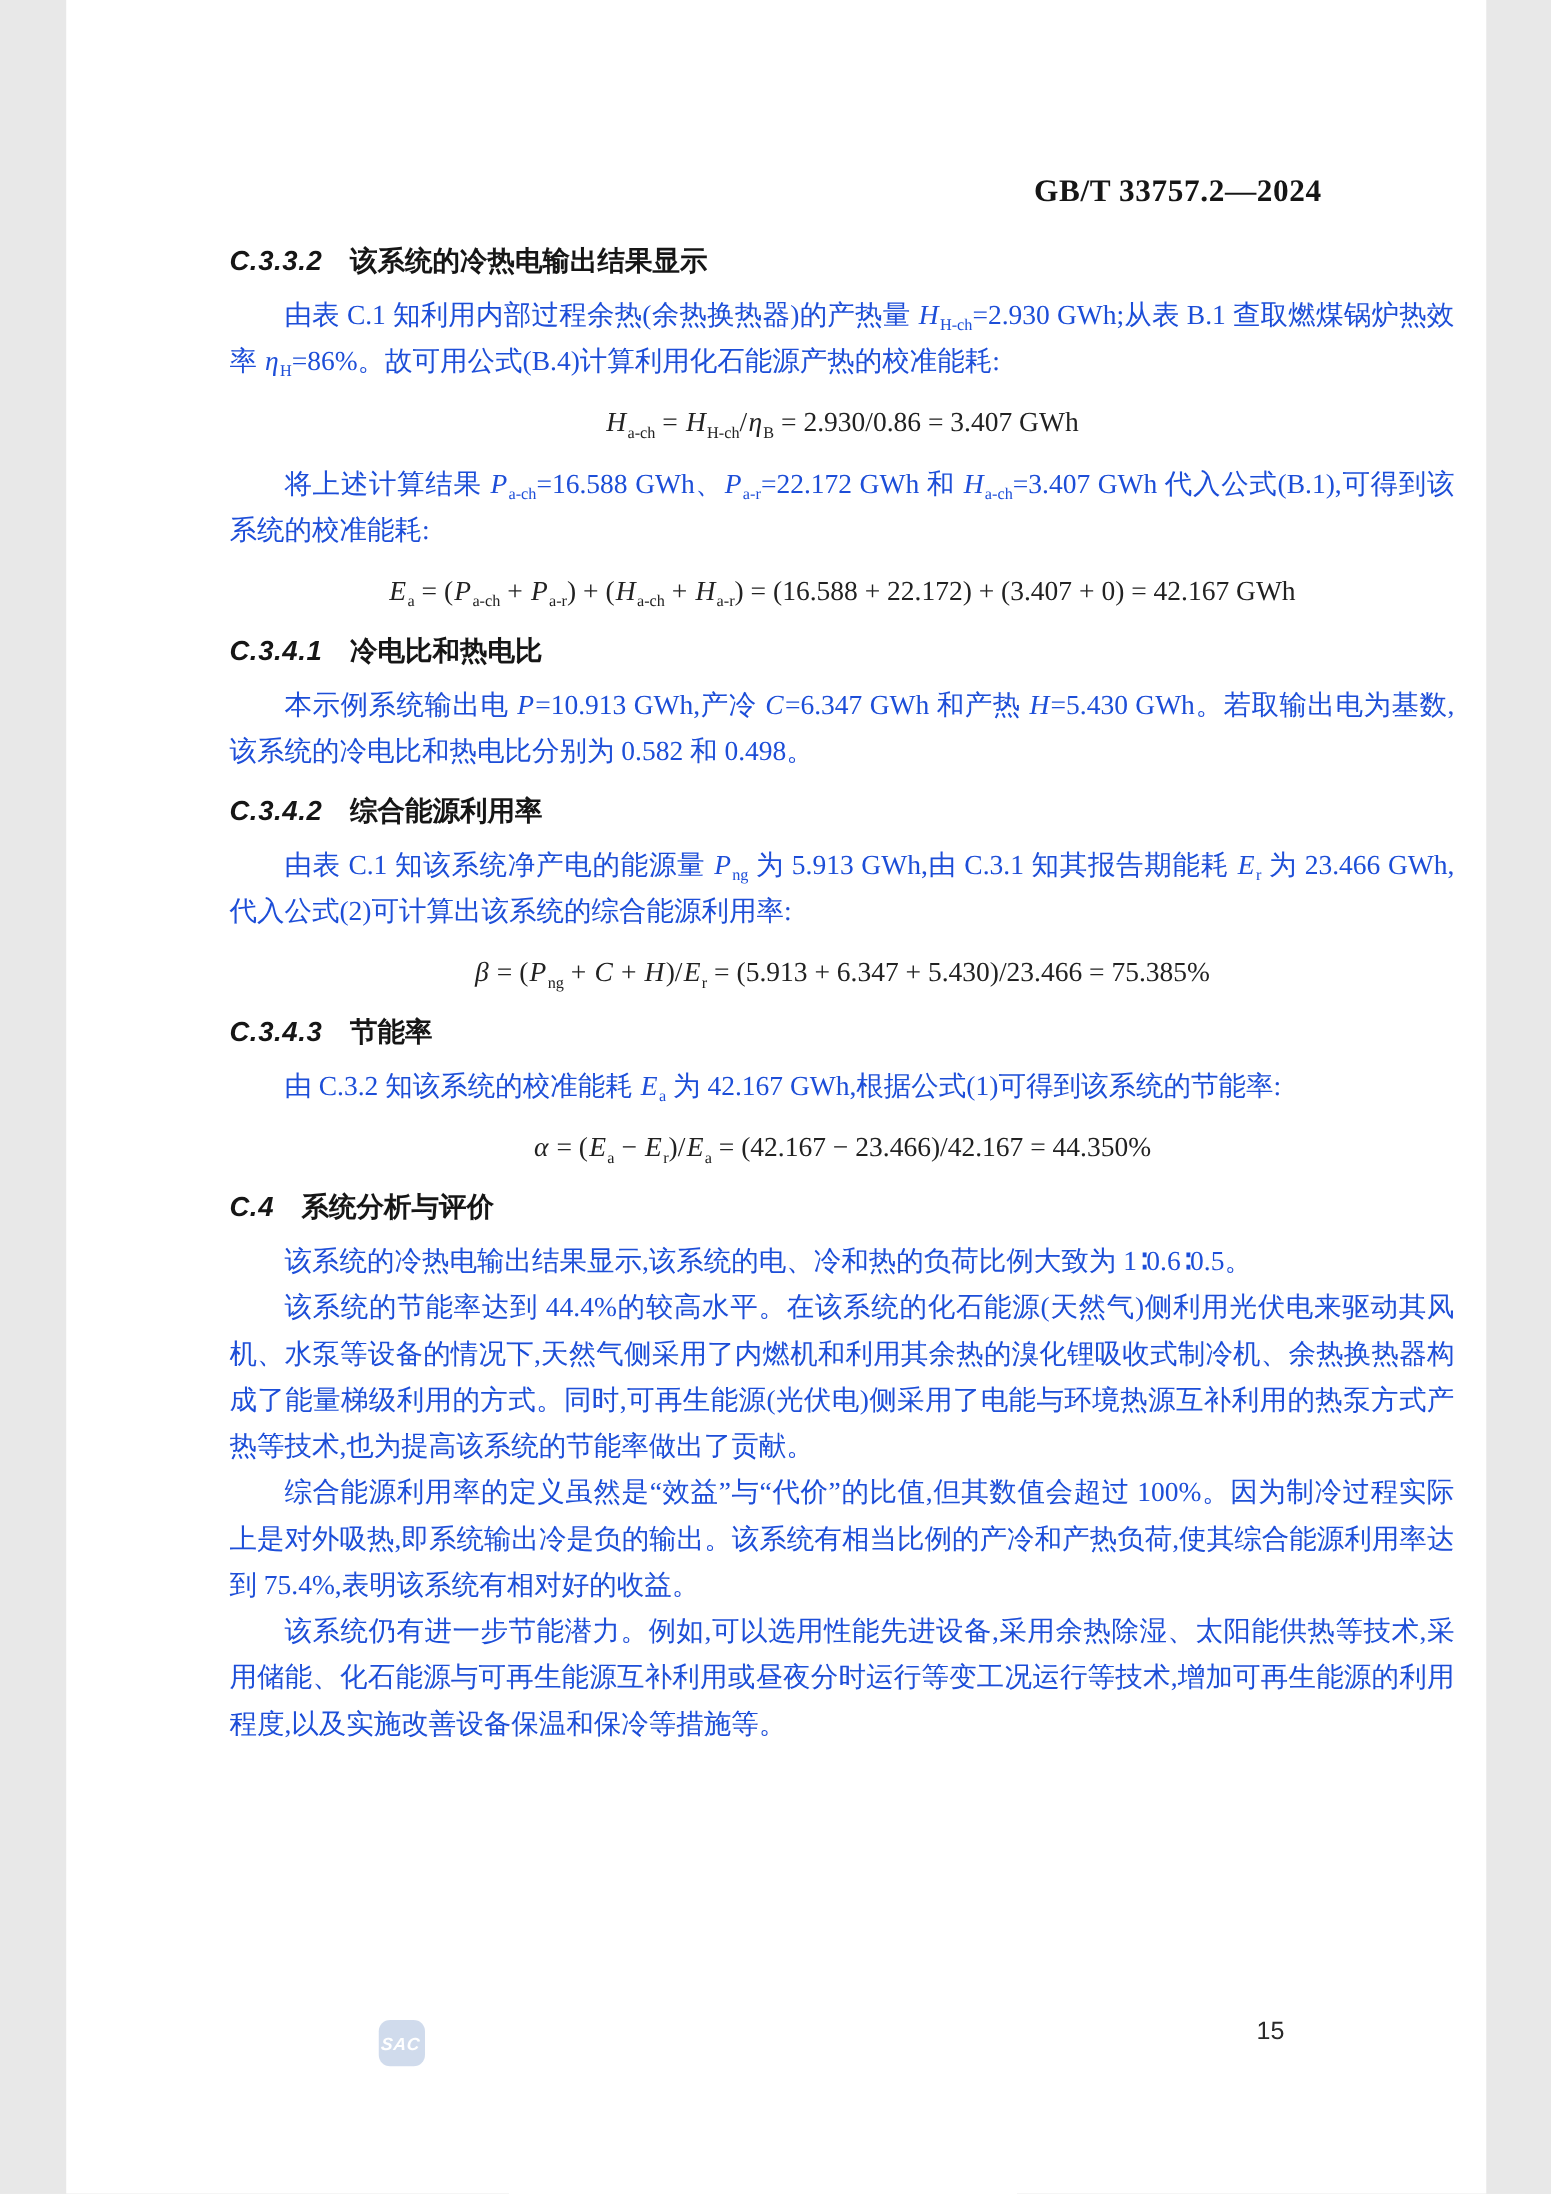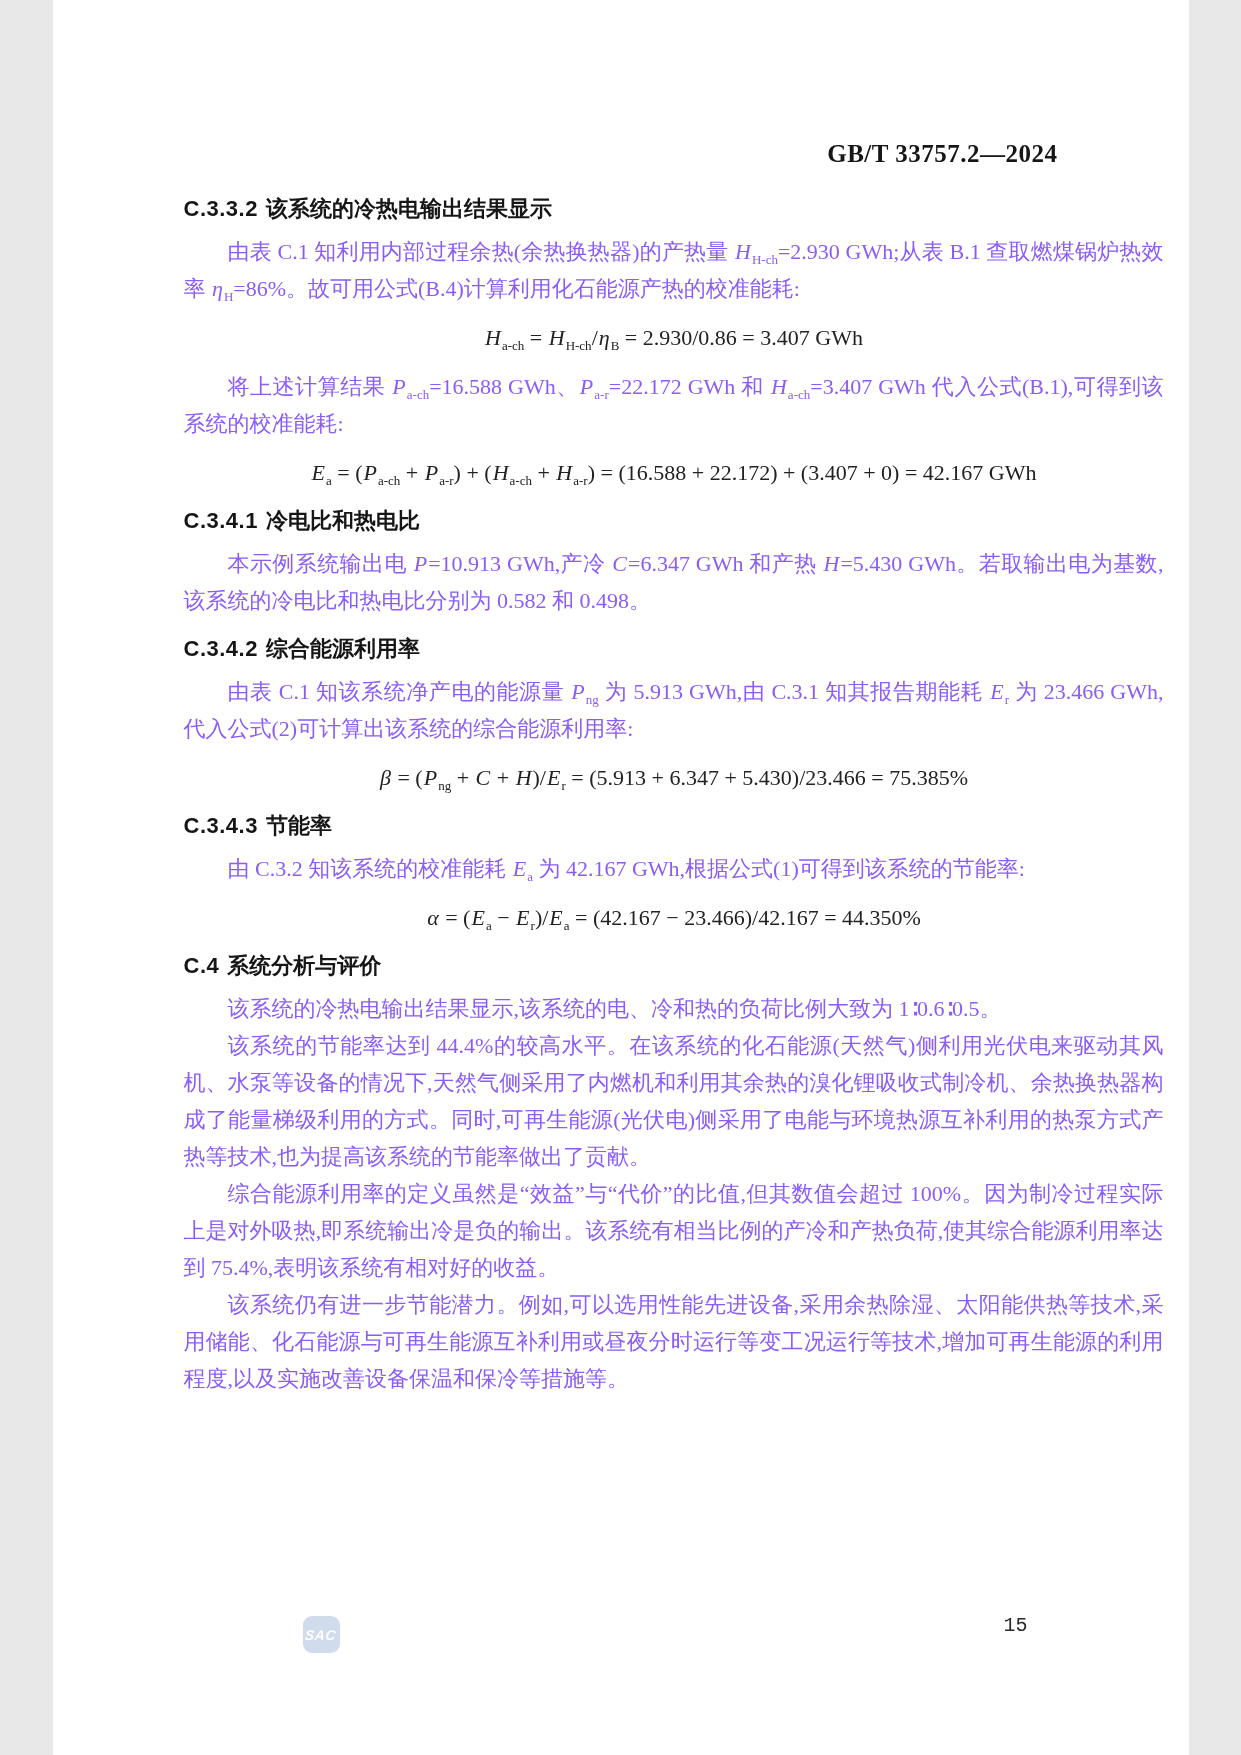--- a/index.html
+++ b/index.html
@@ -30,28 +30,28 @@
     width: 980px;
   }
   .heading {
     font-family: "Liberation Sans", "DejaVu Sans", sans-serif;
     font-weight: bold;
     font-size: 22px;
     line-height: 24px;
     margin: 18px 0 12px 0;
     color: #161616;
   }
-  .heading .hnum { margin-right: 8px; letter-spacing: 0.5px; }
+  .heading .hnum { margin-right: 22px; letter-spacing: 0.5px; font-style: italic; }
   .para {
     font-size: 22px;
     line-height: 37px;
     margin: 0;
     text-indent: 2em;
     text-align: justify;
-    color: #8b5cf6;
+    color: #1d4ed8;
   }
   .formula {
     font-size: 22px;
     line-height: 37px;
     margin: 12px;
     text-align: center;
     color: #222222;
   }
   .var {
     font-family: "Liberation Serif", "DejaVu Serif", serif;
@@ -86,21 +86,21 @@
     font-size: 14px;
     letter-spacing: 0.5px;
     transform: skewX(-6deg);
   }
   .page-number {
     position: absolute;
     top: 1614px;
     right: 161px;
     font-size: 20px;
     color: #2a2a2a;
-    font-family: Liberation Mono, monospace;
+    font-family: Liberation Sans, sans-serif;
   }
 </style>
 </head>
 <body>
 
 <div class="page">
   <div class="std-header">GB/T 33757.2—2024</div>
 
   <main class="content">
       <h3 class="heading"><span class="hnum">C.3.3.2</span><span class="htitle">该系统的冷热电输出结果显示</span></h3>

